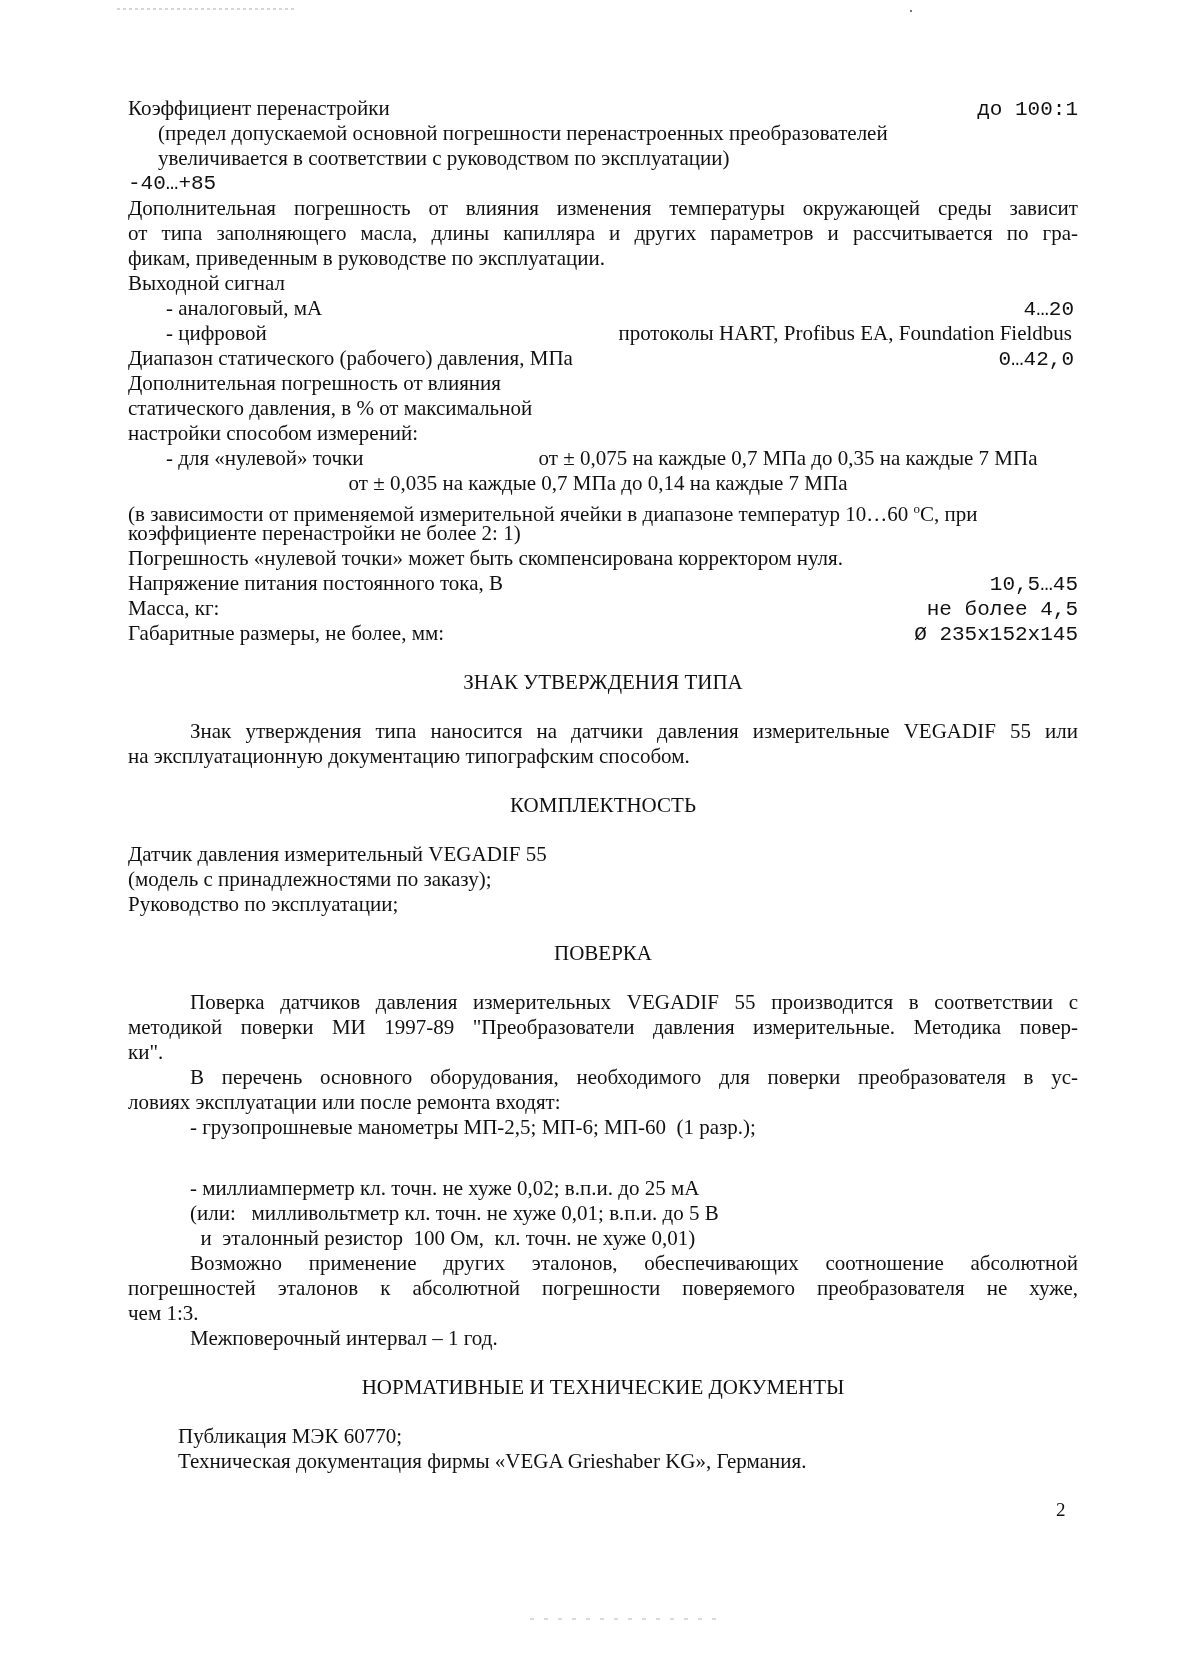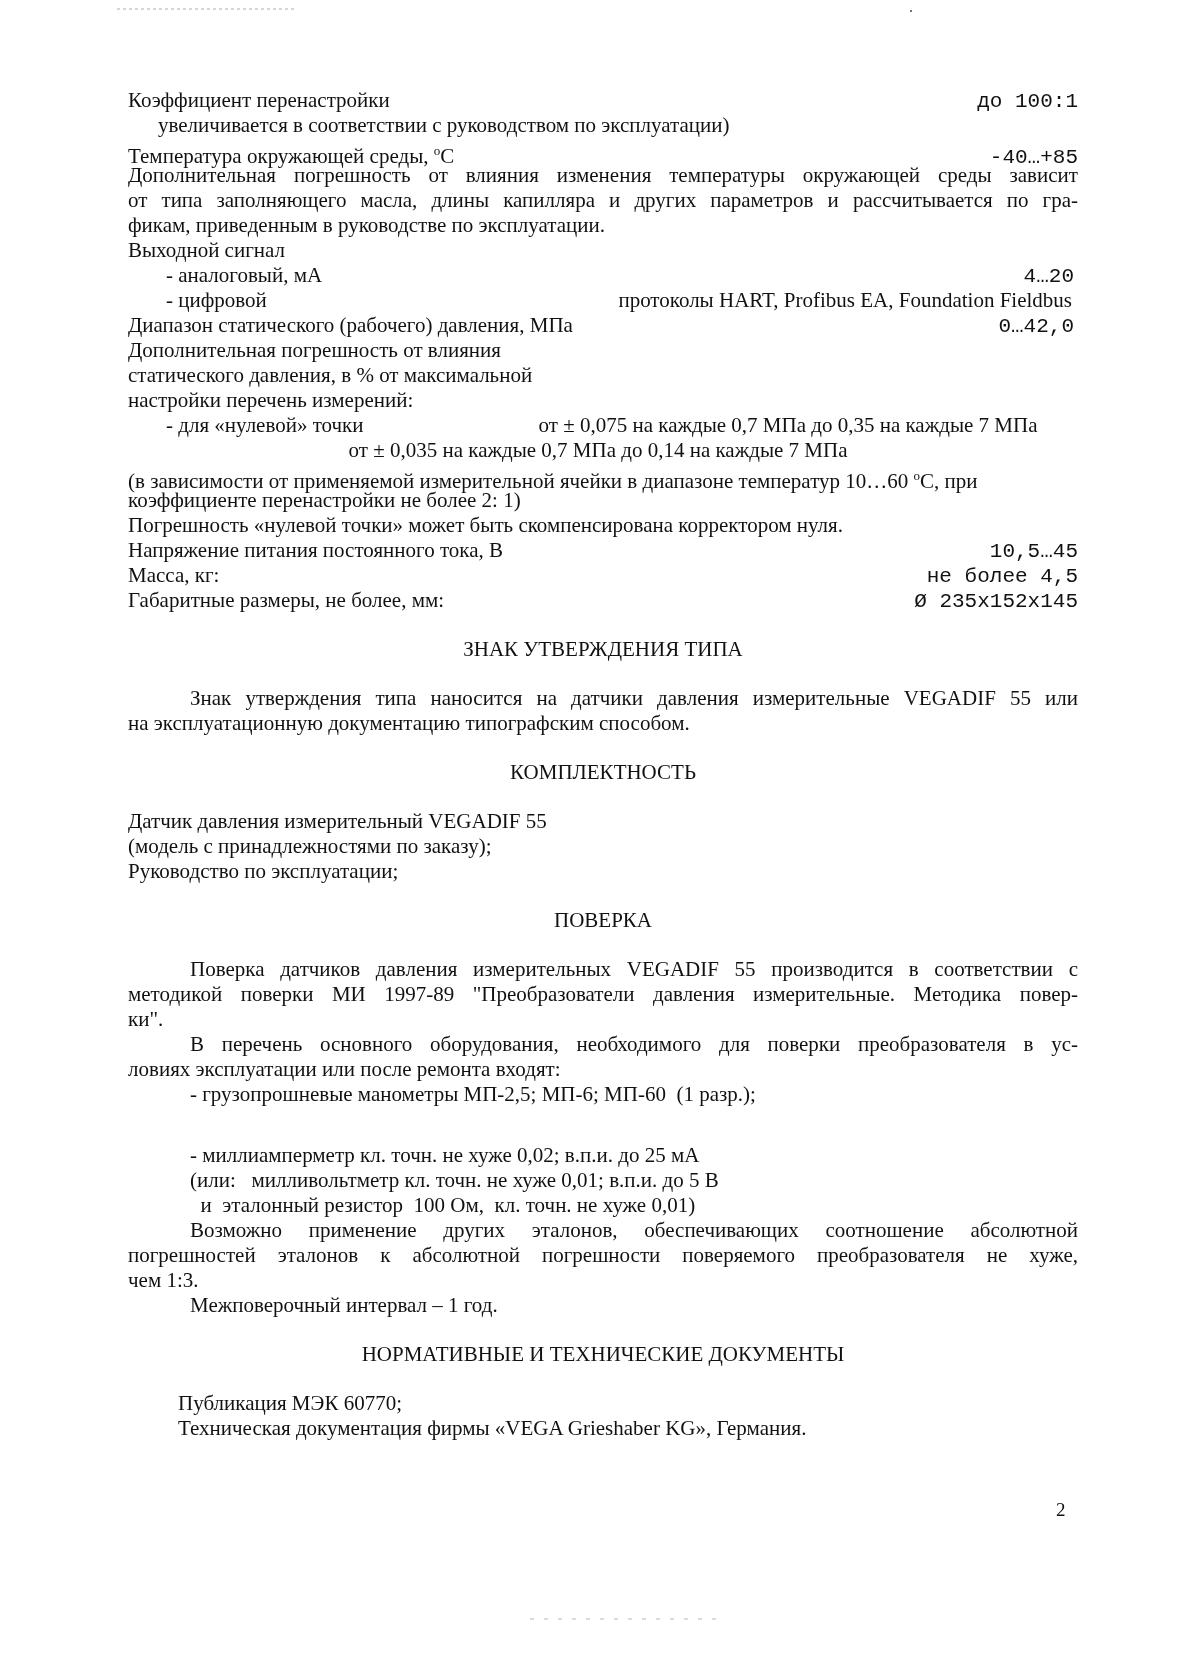--- a/index.html
+++ b/index.html
@@ -39,21 +39,21 @@
       left: 530px;
       top: 1618px;
       width: 190px;
       height: 2px;
       background: repeating-linear-gradient(90deg, #ccc 0 4px, transparent 4px 14px);
       opacity: 0.7;
     }
     .page {
       position: absolute;
       left: 128px;
-      top: 88px;
+      top: 96px;
       width: 950px;
     }
     .row {
       display: flex;
       justify-content: space-between;
       align-items: baseline;
       height: 25px;
       white-space: nowrap;
     }
     .row .val { text-align: right; font-family: Liberation Mono, monospace; }
@@ -106,24 +106,24 @@
 
 <div class="scan-artifact-top"></div>
 <div class="scan-artifact-top2"></div>
 
 <div class="page">
 
   <div class="row">
     <span>Коэффициент перенастройки</span>
     <span class="val">до 100:1</span>
   </div>
+  <div class="line indent1">(предел допускаемой основной погрешности перенастроенных преобразователей</div>
   <div class="line indent1">увеличивается в соответствии с руководством по эксплуатации)</div>
 
   <div class="row">
-    <span><span>Температура окружающей среды, </span><span class="sup">o</span><span>C</span></span>
     <span class="val">-40…+85</span>
   </div>
 
   <div class="just-line">Дополнительная погрешность от влияния изменения температуры окружающей среды зависит</div>
   <div class="just-line">от типа заполняющего масла, длины капилляра и других параметров и рассчитывается по гра-</div>
   <div class="line">фикам, приведенным в руководстве по эксплуатации.</div>
 
   <div class="line">Выходной сигнал</div>
   <div class="row indent2" style="padding-left:38px; padding-right:4px;">
     <span>- аналоговый, мА</span>
@@ -134,21 +134,21 @@
     <span class="rgt">протоколы HART, Profibus EA, Foundation Fieldbus</span>
   </div>
 
   <div class="row" style="padding-right:4px;">
     <span>Диапазон статического (рабочего) давления, МПа</span>
     <span class="val">0…42,0</span>
   </div>
 
   <div class="line">Дополнительная погрешность от влияния</div>
   <div class="line">статического давления, в % от максимальной</div>
-  <div class="line">настройки перечень измерений:</div>
+  <div class="line">настройки способом измерений:</div>
   <div class="mid-row">
     <span class="lbl">- для «нулевой» точки</span>
     <span class="rgt" style="padding-right:10px;">от ± 0,075 на каждые 0,7 МПа до 0,35 на каждые 7 МПа</span>
   </div>
   <div class="mid-row">
     <span class="rgt" style="padding-right:10px;">от ± 0,035 на каждые 0,7 МПа до 0,14 на каждые 7 МПа</span>
   </div>
   <div class="line"><span>(в зависимости от применяемой измерительной ячейки в диапазоне температур 10…60 </span><span class="sup">o</span><span>C, при</span></div>
   <div class="line">коэффициенте перенастройки не более 2: 1)</div>
 

